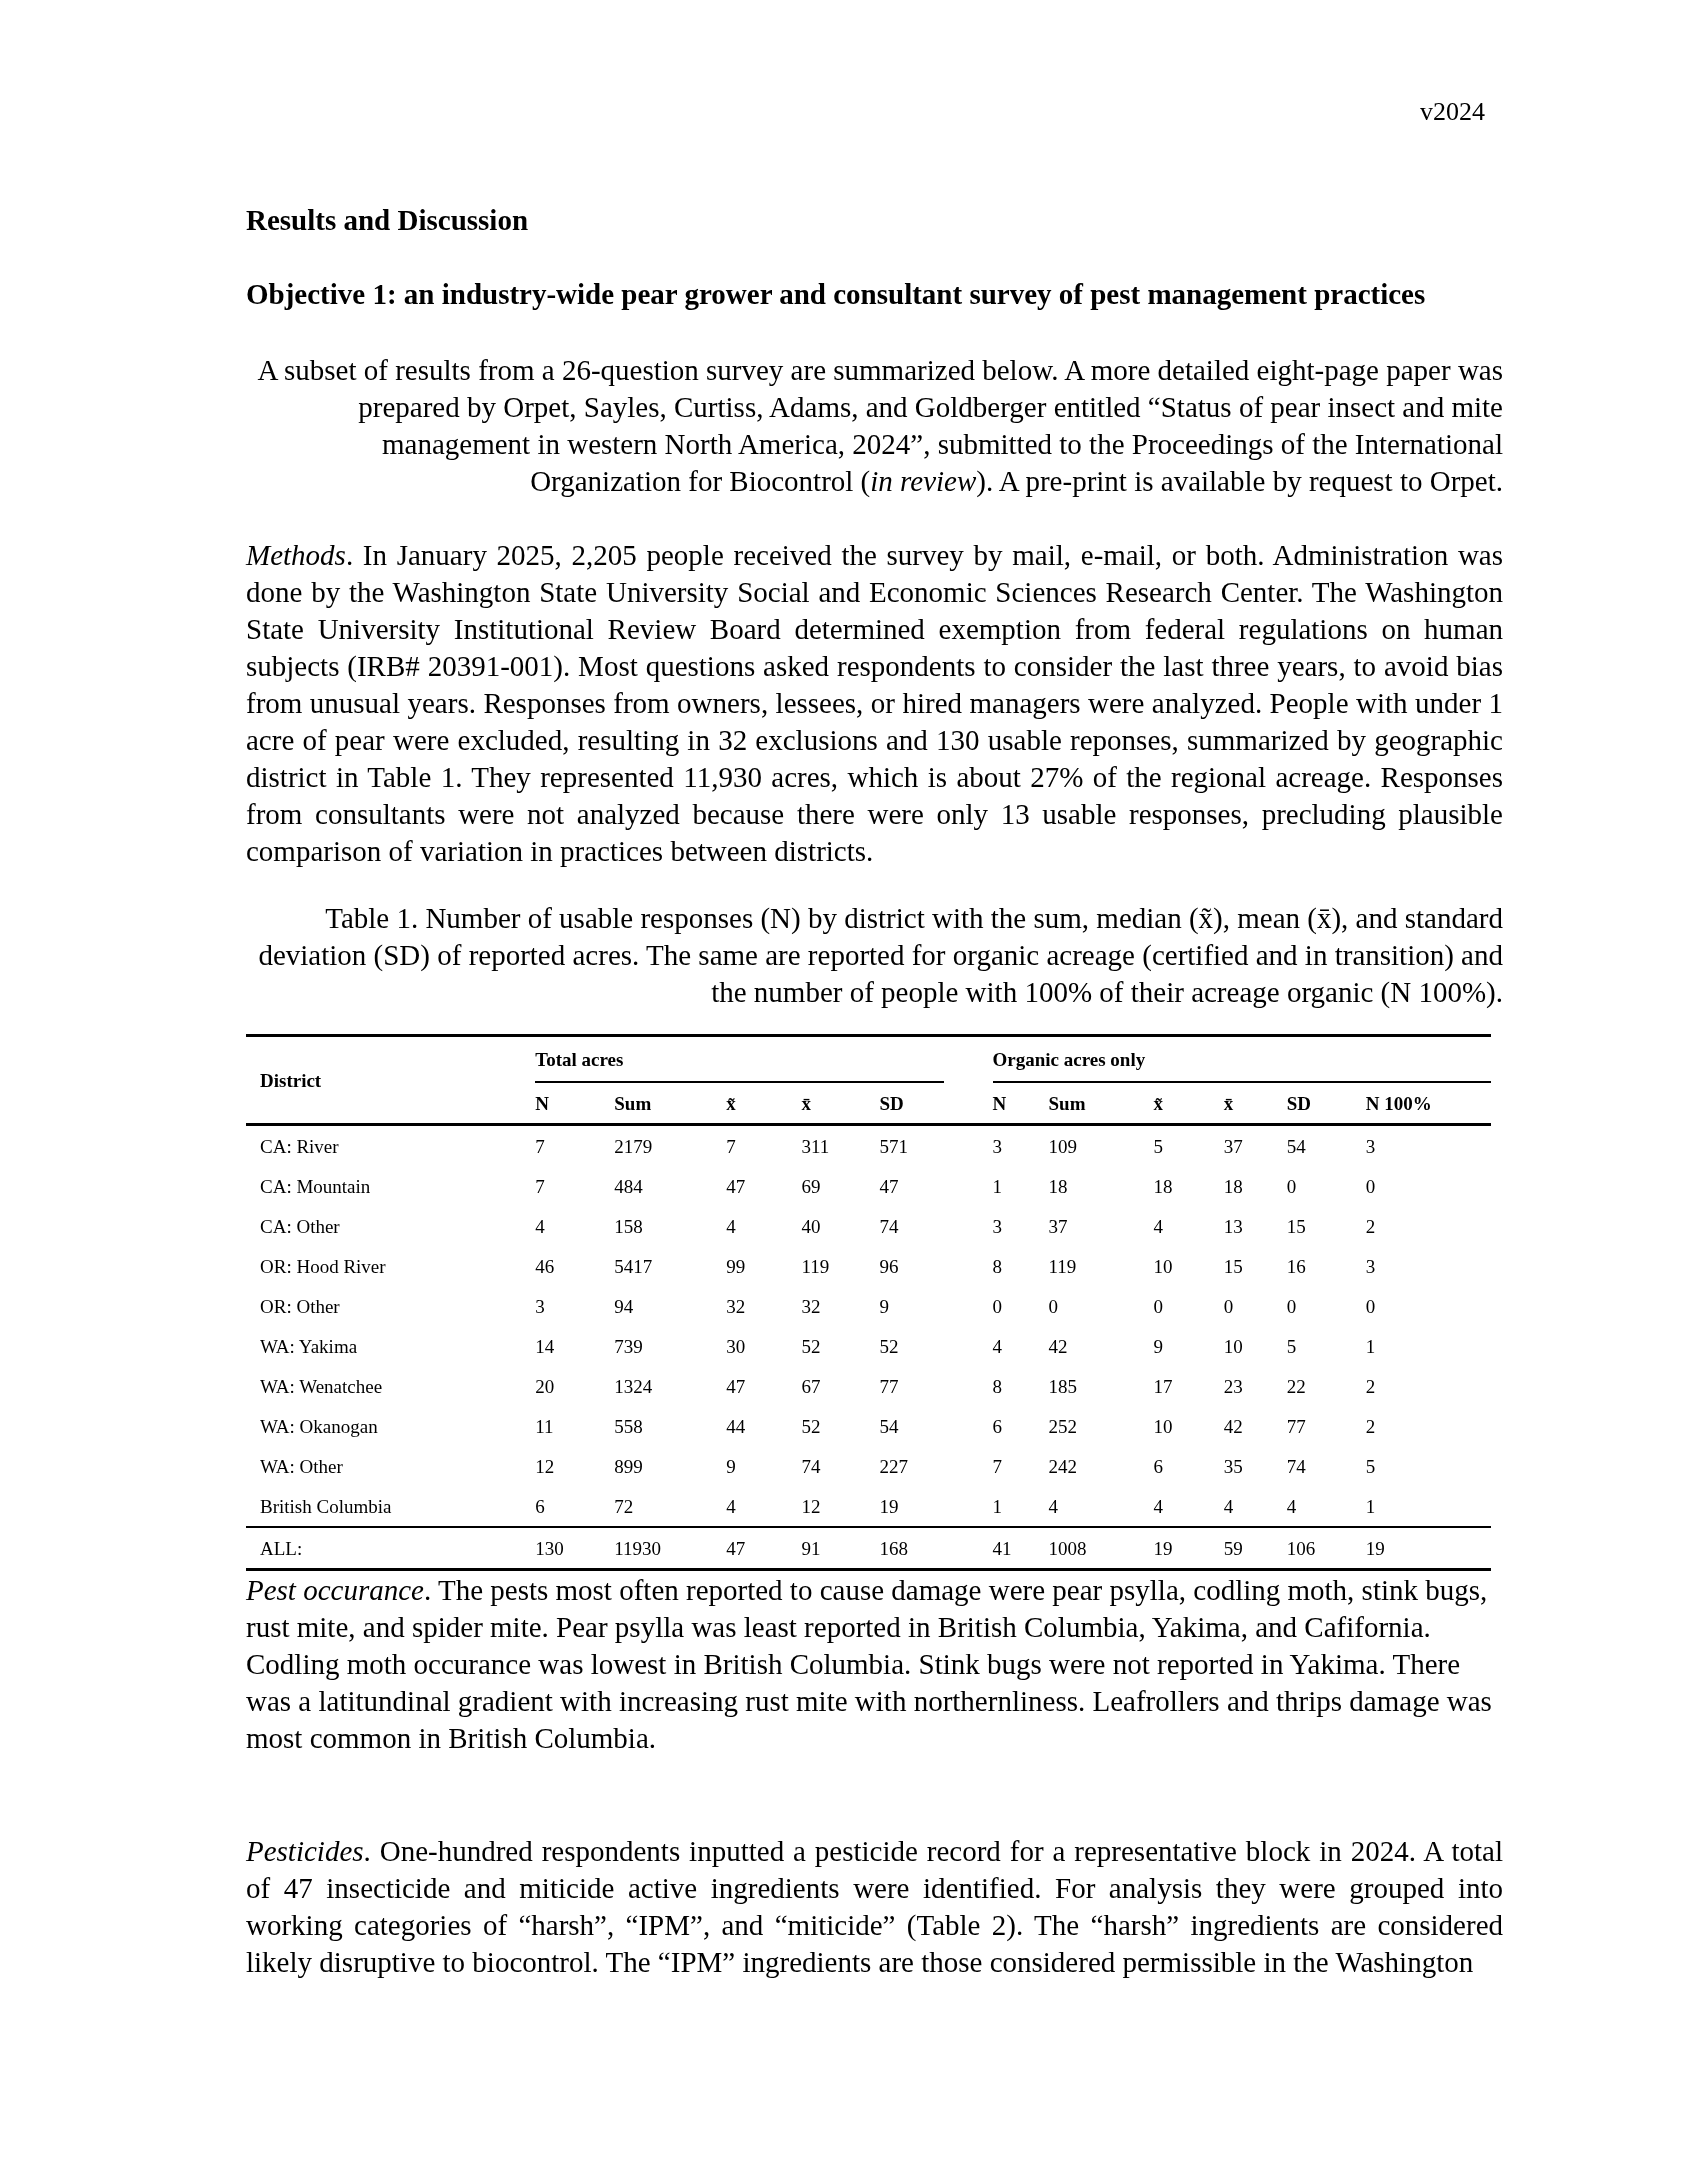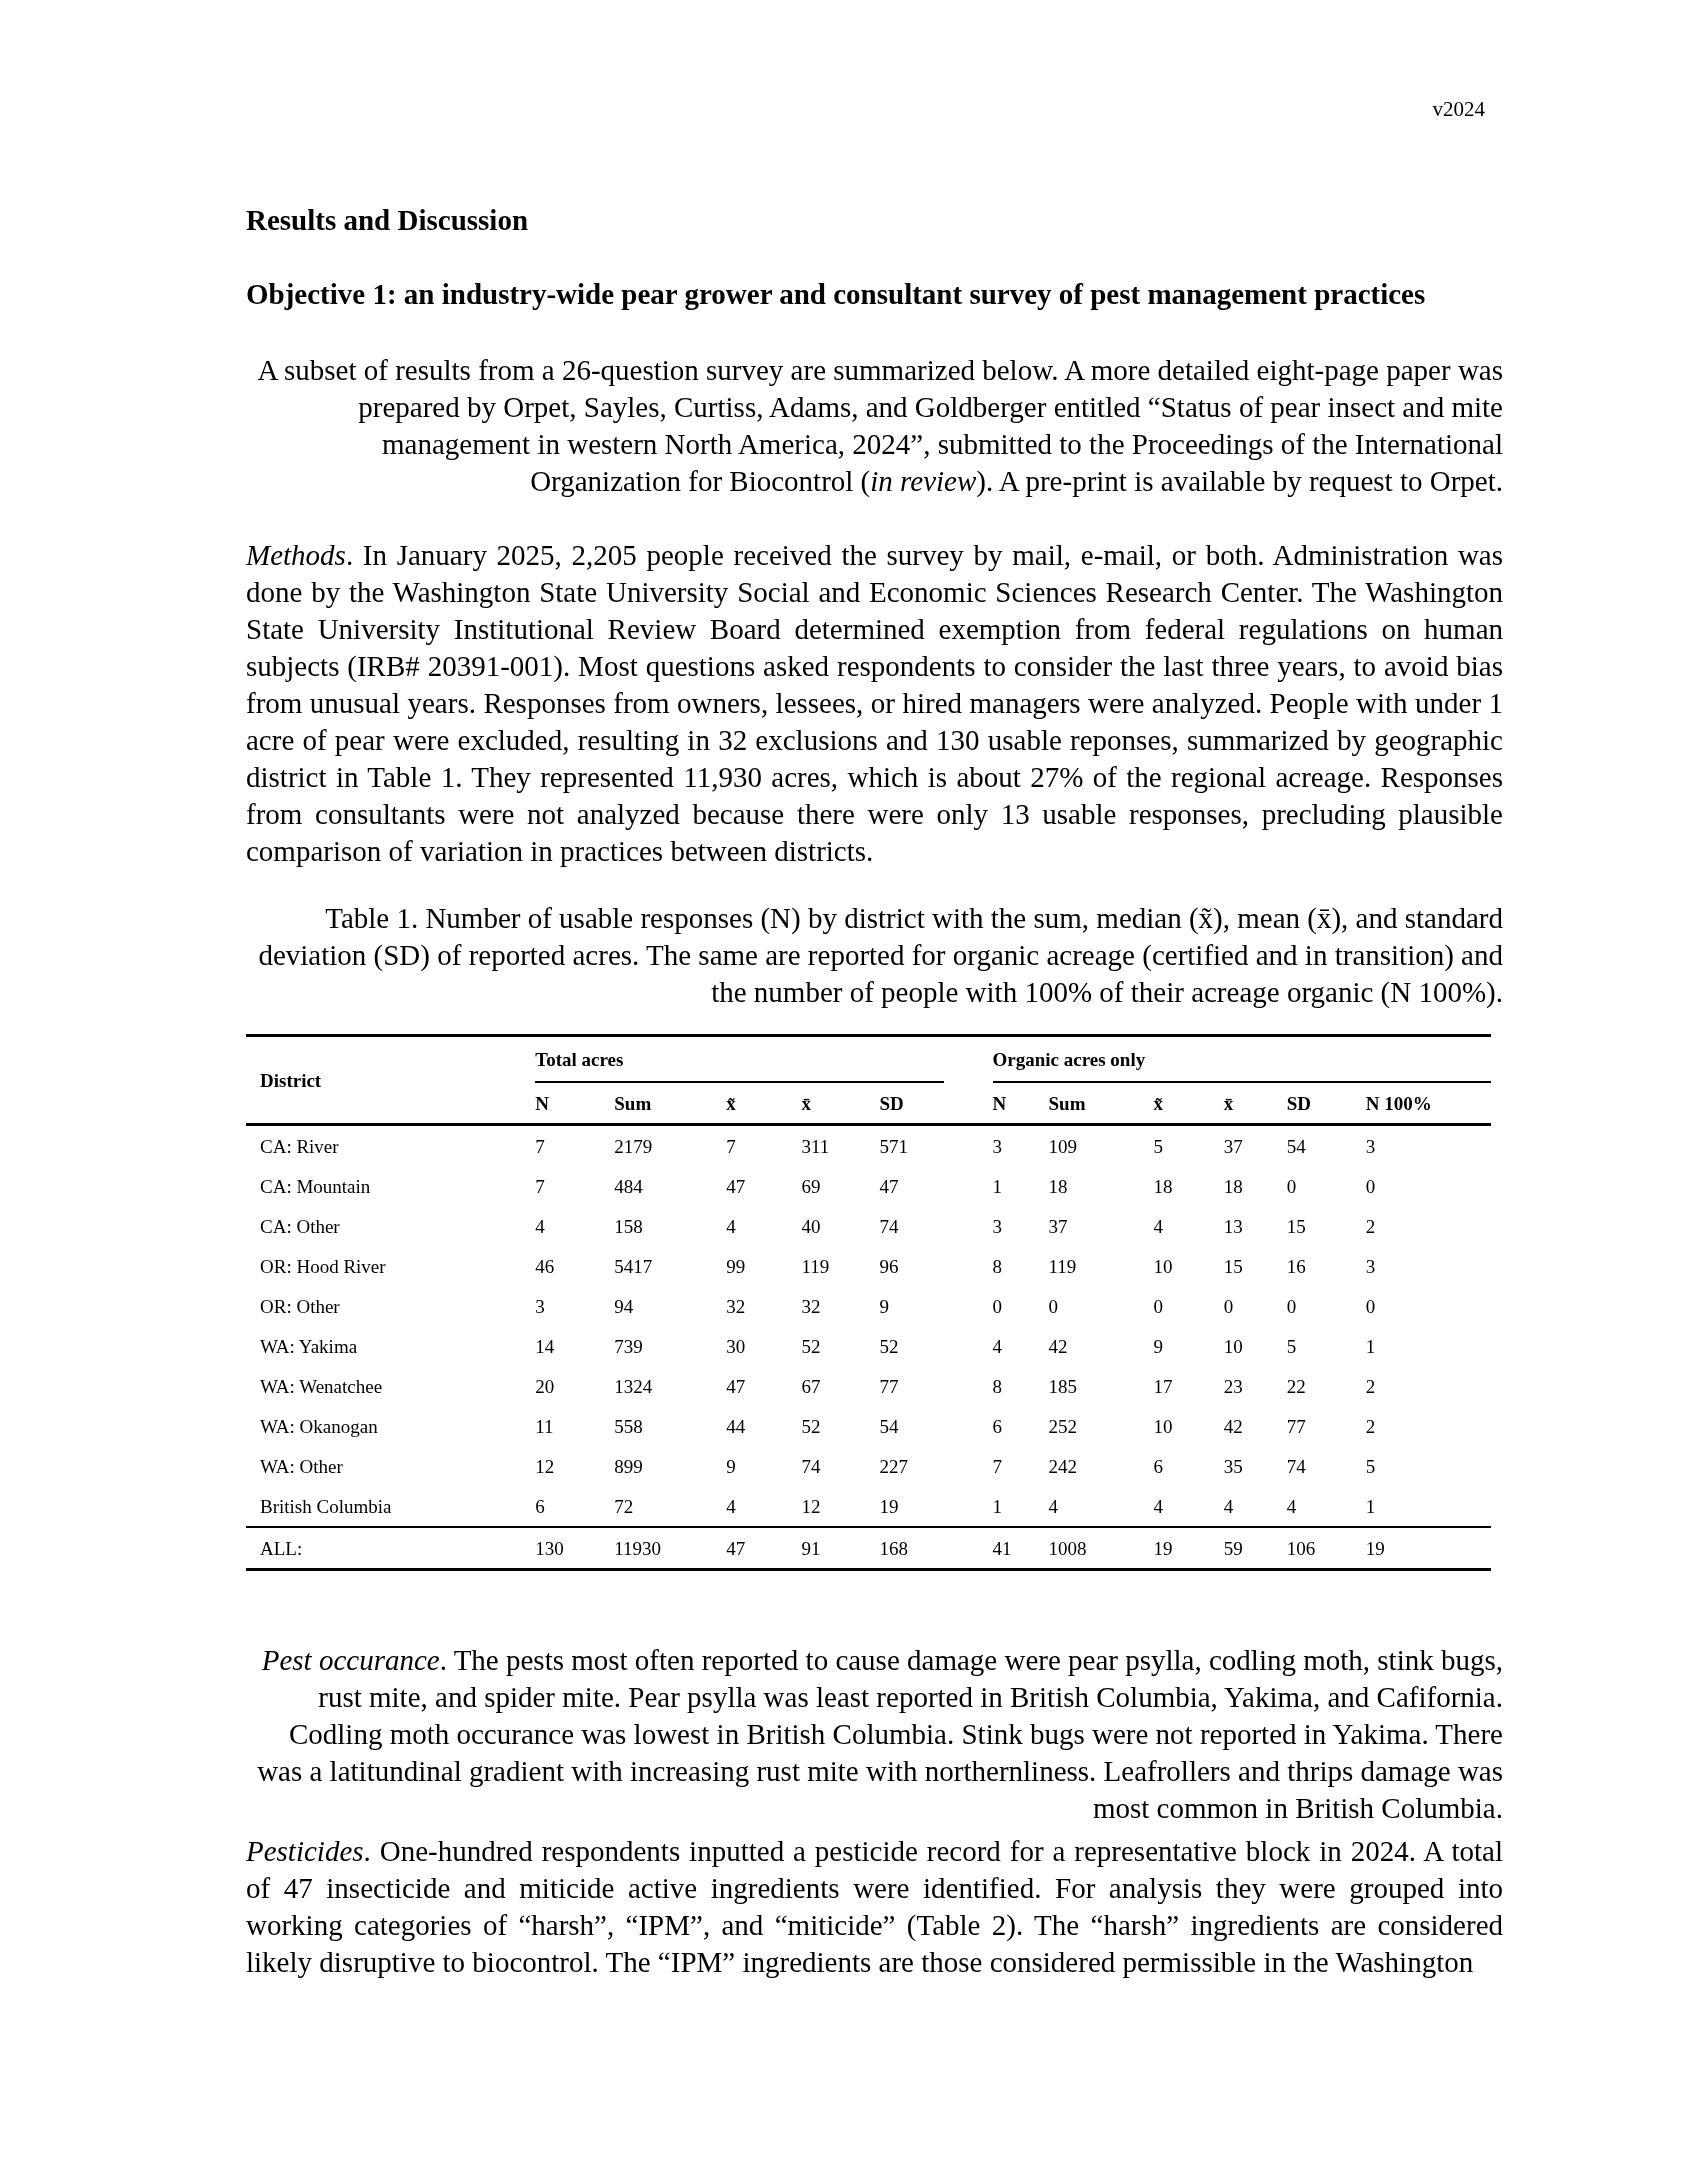--- a/index.html
+++ b/index.html
@@ -1,29 +1,29 @@
 <!DOCTYPE html>
 <html><head>
 <meta charset="utf-8">
 <style>
   html,body { margin:0; padding:0; background:#fff; }
   .page {
     position:relative; width:1683px; height:2178px; background:#ffffff; color:#000;
     font-family:"Liberation Serif", serif; font-size:29px; overflow:hidden;
   }
   .version {
-    position:absolute; top:97px; left:0; width:1485px; text-align:right; font-size:21px;
+    position:absolute; top:97px; left:0; width:1485px; text-align:right; font-size:26px;
   }
   .block { position:absolute; left:246px; width:1257px; line-height:37px; }
   .h-results { top:202px; font-weight:bold; white-space:nowrap; }
   .h-objective { top:276px; font-weight:bold; white-space:nowrap; }
   .p-intro { top:352px; text-align:right; }
   .p-methods { top:517px; text-align:justify;margin-top:20px; }
   .t-caption { top:900px; text-align:right; }
-  .p-pest { top:1642px; text-align:right; }
+  .p-pest { top:1572px; text-align:left; }
   .p-pesticides { top:1833px; text-align:justify; }
   .i { font-style:italic; }
 
   .tablewrap { position:absolute; left:246px; top:1034px; }
   table {
     border-collapse:collapse; table-layout:fixed; width:1245px;
     border-top:3px solid #000; border-bottom:3px solid #000;
     font-size:19px;
   }
   th, td { text-align:left; font-weight:normal; vertical-align:middle; padding:0; line-height:1; }

